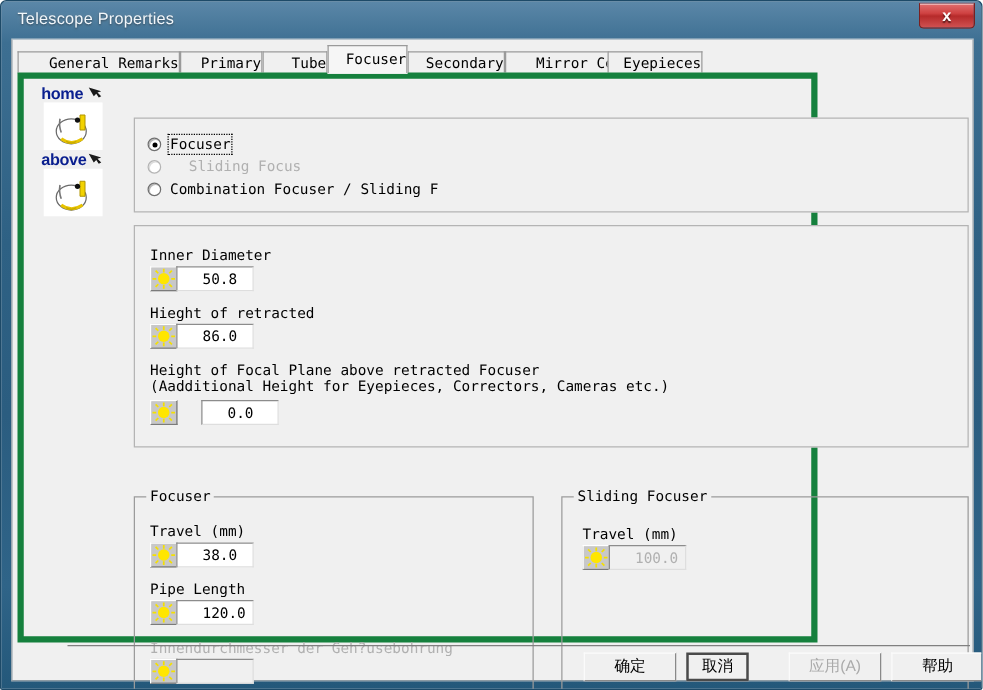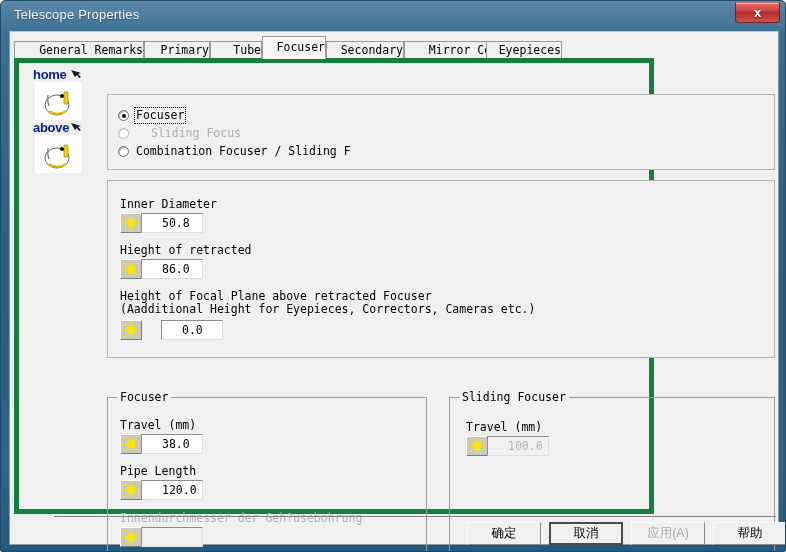--- a/index.html
+++ b/index.html
@@ -538,19 +538,19 @@
           </svg>
         </div>
         <div class="txtfield disabled" style="left:37px;top:38px;width:62px;">100.0</div>
       </div>
 
     </div>
 
     <div id="btnbar">
       <div class="sep"></div>
       <div class="dlgbtn" style="left:453px;width:74px;">确定</div>
-      <div class="dlgbtn default" style="left:535px;width:74px;">取消</div>
+      <div class="dlgbtn default" style="left:535px;width:50px;">取消</div>
       <div class="dlgbtn disabled" style="left:617px;width:74px;">应用(A)</div>
       <div class="dlgbtn" style="left:699px;width:74px;">帮助</div>
     </div>
 
   </div>
 </div>
 
 </body></html>

